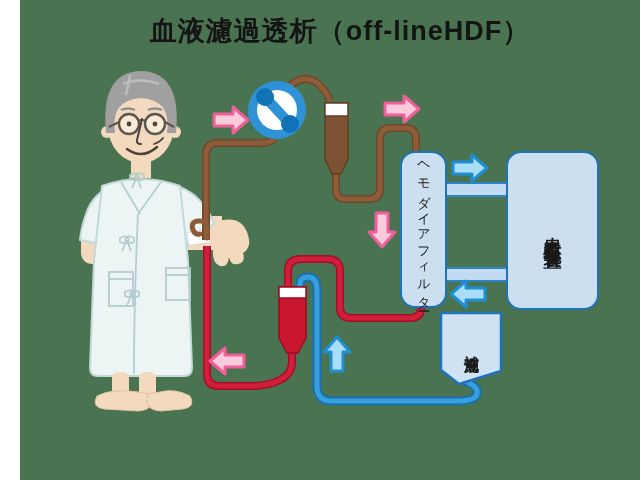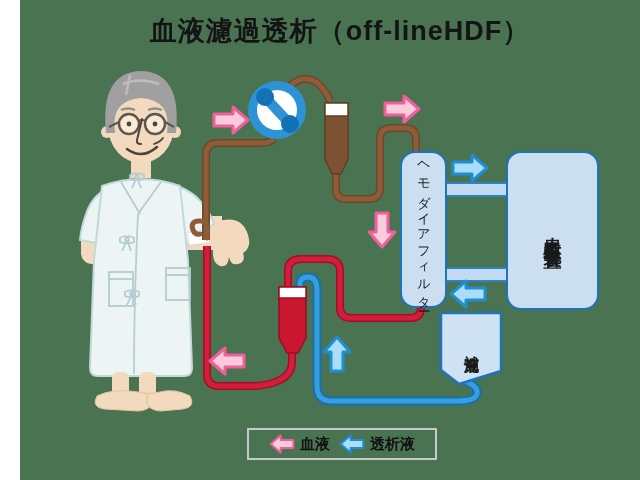--- a/index.html
+++ b/index.html
@@ -200,28 +200,14 @@
   </div>
 
   <div class="box" id="monitor-box">
     <span class="vtext">患者監視装置</span>
   </div>
 
   <div id="fluid-label">
     <span class="vtext">補充液</span>
   </div>
 
-  <div id="legend">
-    <div class="legend-item">
-      <svg width="26" height="20" viewBox="-19 -15 38 30">
-        <use href="#blockArrow" class="arrow-pink" transform="rotate(180)"></use>
-      </svg>
-      <span class="legend-label">血液</span>
-    </div>
-    <div class="legend-item">
-      <svg width="26" height="20" viewBox="-19 -15 38 30">
-        <use href="#blockArrow" class="arrow-blue" transform="rotate(180)"></use>
-      </svg>
-      <span class="legend-label">透析液</span>
-    </div>
-  </div>
 
 </div>
 
 </body></html>

